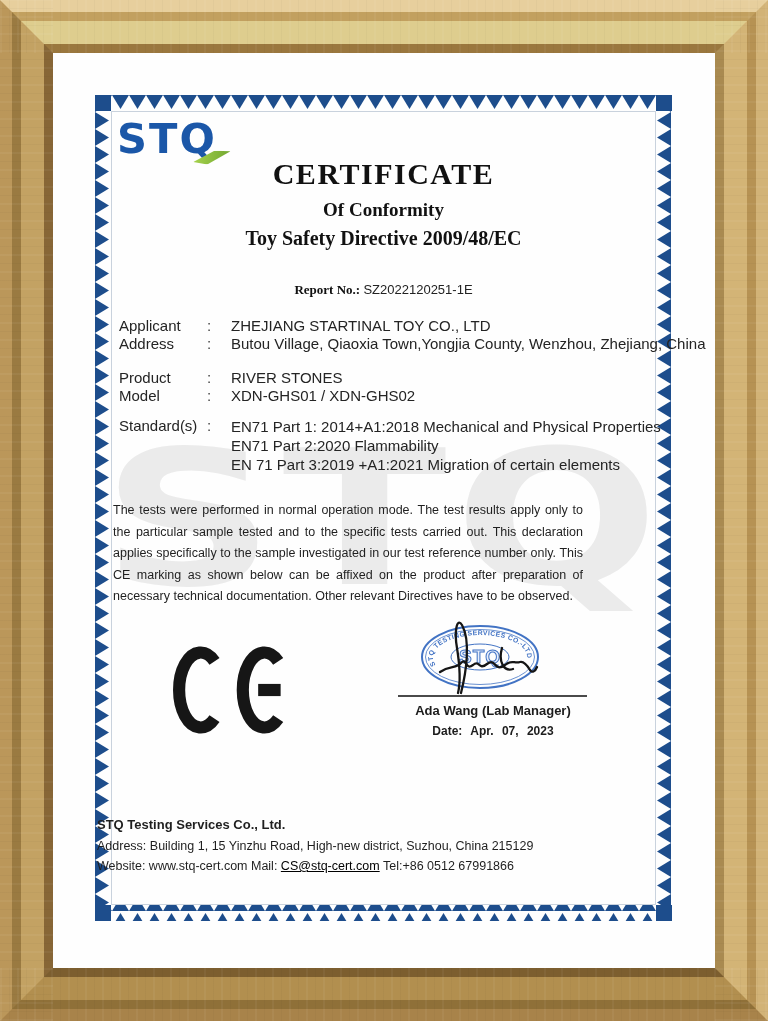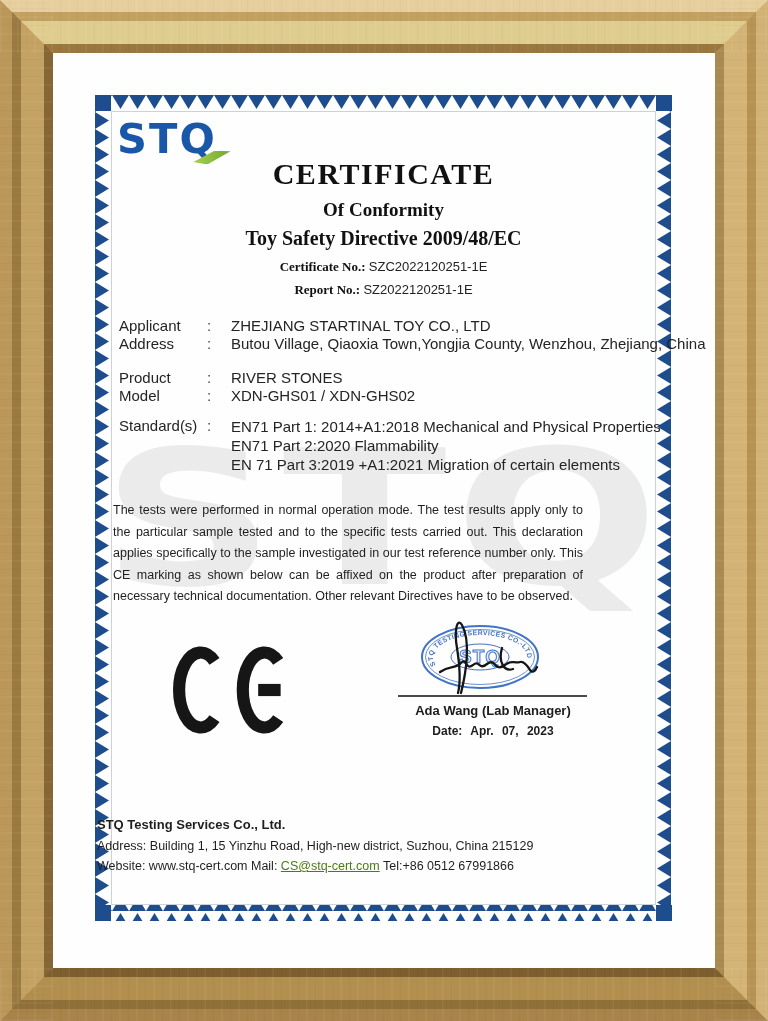--- a/index.html
+++ b/index.html
@@ -74,21 +74,21 @@
   .sigdate{position:absolute;left:335px;top:671px;width:210px;text-align:center;
       font-weight:bold;font-size:12px;color:#1c1c1c;word-spacing:5px;}
 
   .cenote{position:absolute;left:42px;top:729px;width:577px;display:flex;
       justify-content:center;align-items:center;gap:5px;font-weight:bold;font-size:12.5px;color:#1a1a1a;}
 
   .foot{position:absolute;left:44px;font-size:12.5px;color:#1f1f1f;white-space:nowrap;}
   .f-company{top:764px;font-weight:bold;font-size:13px;}
   .f-address{top:786px;}
   .f-web{top:806px;}
-  .maillink{color:#4d7c0f;text-decoration:underline;cursor:pointer;}
+  .maillink{color:#000000;text-decoration:underline;cursor:pointer;}
 </style>
 </head>
 <body>
 
 <div class="page">
   <div class="f1">
    <div class="f2">
     <div class="f3">
      <div class="f4"></div>
     </div>
@@ -132,24 +132,20 @@
     <div class="content">
 
       <div class="logo">
         <span class="logo-text">STQ</span>
         <span class="leaf"></span>
       </div>
 
       <div class="hdr title">CERTIFICATE</div>
       <div class="hdr subtitle">Of Conformity</div>
       <div class="hdr directive">Toy Safety Directive 2009/48/EC</div>
-      <div class="hdr refline">
-        <span>Certificate No.:</span>
-        <span class="val">SZC2022120251-1E</span>
-      </div>
       <div class="hdr refline r2">
         <span>Report No.:</span>
         <span class="val">SZ2022120251-1E</span>
       </div>
 
       <div class="row r-applicant">
         <span class="lbl">Applicant</span><span class="col">:</span><span>ZHEJIANG STARTINAL TOY CO., LTD</span>
       </div>
       <div class="row r-address">
         <span class="lbl">Address</span><span class="col">:</span><span>Butou Village, Qiaoxia Town,Yongjia County, Wenzhou, Zhejiang, China</span>

